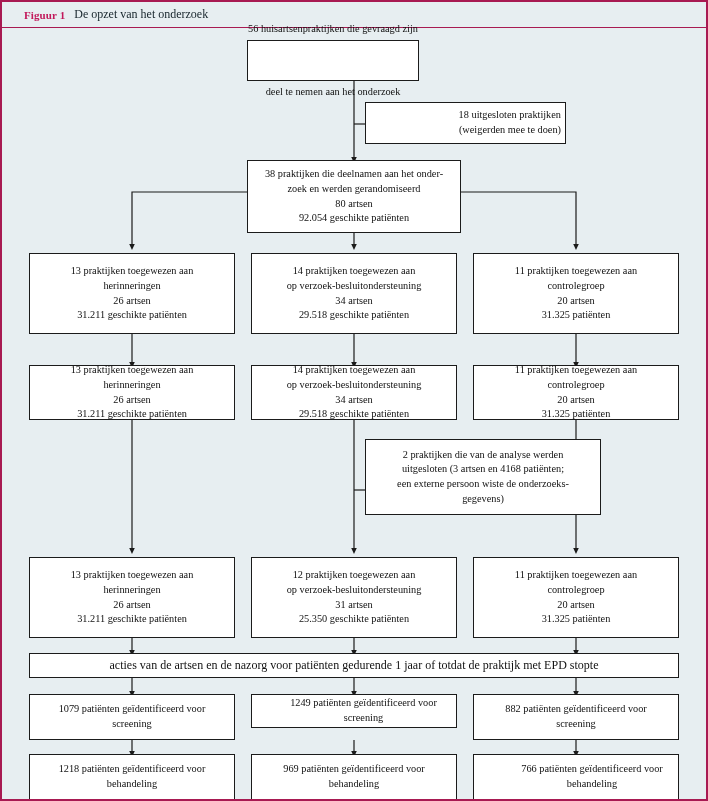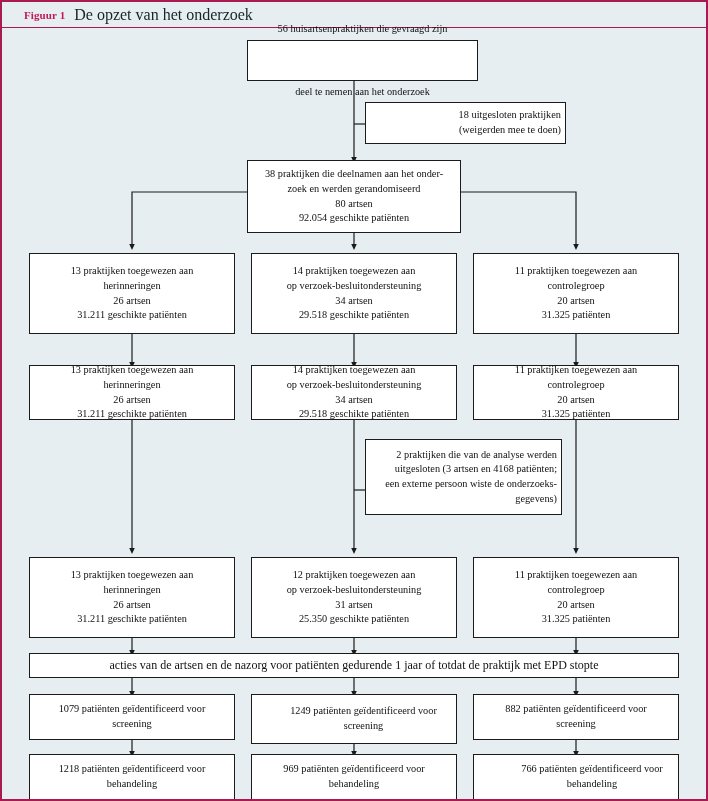--- a/index.html
+++ b/index.html
@@ -34,21 +34,21 @@
   }
   #fig-label {
     color: #c2185b;
     font-size: 11px;
     font-weight: bold;
     letter-spacing: 0.1px;
     font-family: "Liberation Serif", serif;
   }
   #fig-title {
     color: #16242b;
-    font-size: 16px;
+    font-size: 12px;
     margin-left: 9px;
     font-family: "Liberation Serif", serif;
   }
   .canvas {
     position: absolute;
     left: 0;
     top: 26px;
     width: 704px;
     height: 771px;
   }
@@ -124,21 +124,21 @@
         <path d="M130,650 L130,666" marker-end="url(#arrow)"></path>
         <path d="M352,650 L352,666" marker-end="url(#arrow)"></path>
         <path d="M574,650 L574,666" marker-end="url(#arrow)"></path>
 
         <path d="M130,712 L130,726" marker-end="url(#arrow)"></path>
         <path d="M352,712 L352,726" marker-end="url(#arrow)"></path>
         <path d="M574,712 L574,726" marker-end="url(#arrow)"></path>
       </g>
     </svg>
 
-    <div class="node" style="left:245px; top:12px; width:231px; height:41px;gap:48px;">
+    <div class="node" style="left:245px; top:12px; width:172px; height:41px;gap:48px;">
       <span class="ln">56 huisartsenpraktijken die gevraagd zijn</span>
       <span class="ln">deel te nemen aan het onderzoek</span>
     </div>
 
     <div class="node" style="left:363px; top:74px; width:201px; height:42px;align-items:flex-end;">
       <span class="ln">18 uitgesloten praktijken</span>
       <span class="ln">(weigerden mee te doen)</span>
     </div>
 
     <div class="node" style="left:245px; top:132px; width:214px; height:73px;">
@@ -183,21 +183,21 @@
       <span class="ln">29.518 geschikte patiënten</span>
     </div>
 
     <div class="node" style="left:471px; top:337px; width:206px; height:55px;">
       <span class="ln">11 praktijken toegewezen aan</span>
       <span class="ln">controlegroep</span>
       <span class="ln">20 artsen</span>
       <span class="ln">31.325 patiënten</span>
     </div>
 
-    <div class="node" style="left:363px; top:411px; width:197px; height:76px;align-items:flex-end;">
+    <div class="node" style="left:363px; top:411px; width:236px; height:76px;">
       <span class="ln">2 praktijken die van de analyse werden</span>
       <span class="ln">uitgesloten (3 artsen en 4168 patiënten;</span>
       <span class="ln">een externe persoon wiste de onderzoeks-</span>
       <span class="ln">gegevens)</span>
     </div>
 
     <div class="node" style="left:27px; top:529px; width:206px; height:81px;">
       <span class="ln">13 praktijken toegewezen aan</span>
       <span class="ln">herinneringen</span>
       <span class="ln">26 artsen</span>
@@ -220,21 +220,21 @@
 
     <div class="node wide" style="left:27px; top:625px; width:650px; height:25px;">
       <span class="ln">acties van de artsen en de nazorg voor patiënten gedurende 1 jaar of totdat de praktijk met EPD stopte</span>
     </div>
 
     <div class="node" style="left:27px; top:666px; width:206px; height:46px;">
       <span class="ln">1079 patiënten geïdentificeerd voor</span>
       <span class="ln">screening</span>
     </div>
 
-    <div class="node" style="left:249px; top:666px; width:206px; height:50px;padding-left:23px;">
+    <div class="node" style="left:249px; top:666px; width:206px; height:34px;padding-left:23px;">
       <span class="ln">1249 patiënten geïdentificeerd voor</span>
       <span class="ln">screening</span>
     </div>
 
     <div class="node" style="left:471px; top:666px; width:206px; height:46px;justify-content:center;">
       <span class="ln">882 patiënten geïdentificeerd voor</span>
       <span class="ln">screening</span>
     </div>
 
     <div class="node" style="left:27px; top:726px; width:206px; height:46px;">

